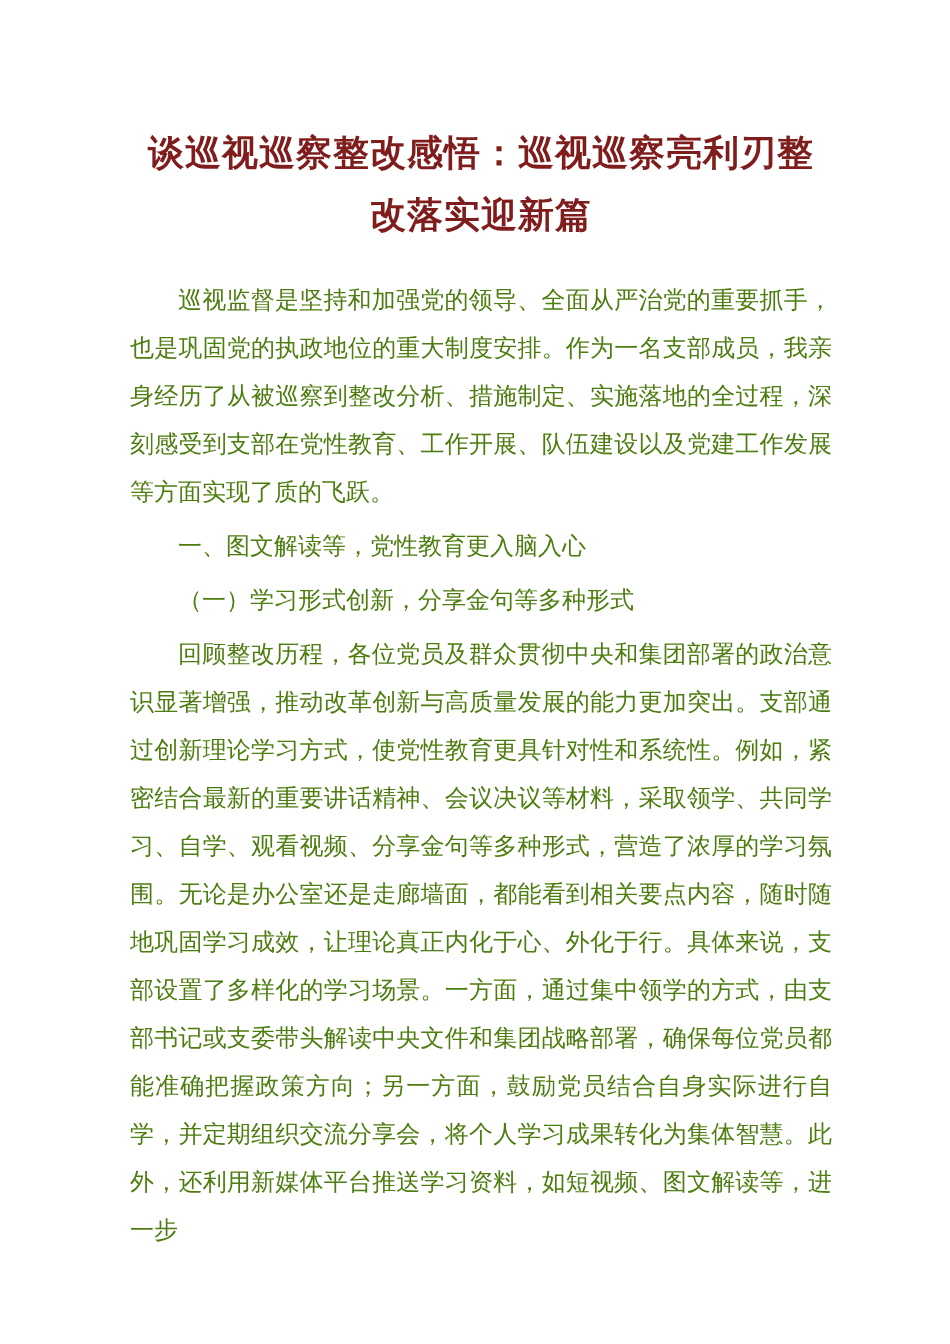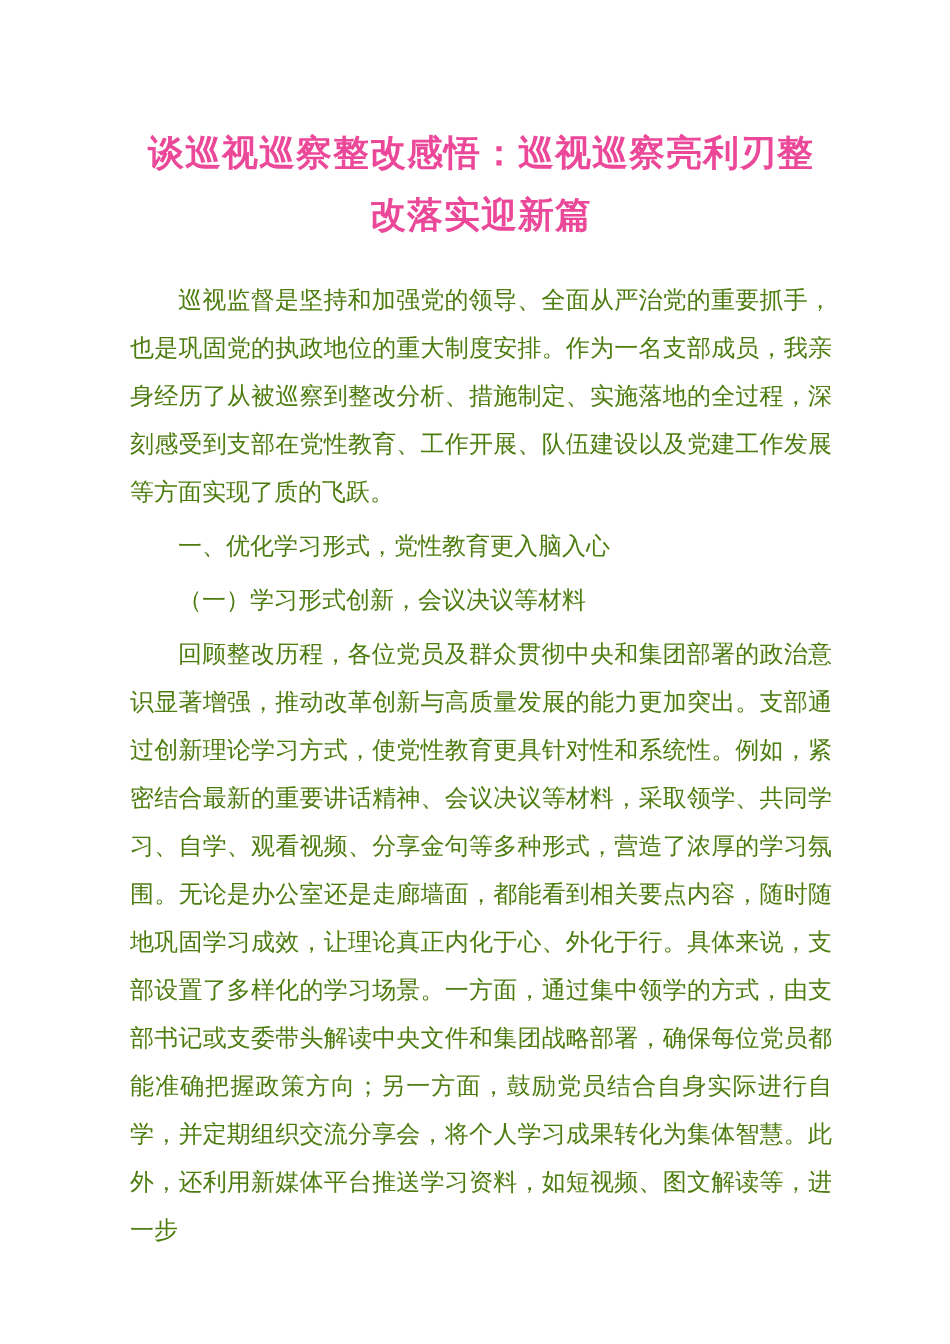--- a/index.html
+++ b/index.html
@@ -18,39 +18,39 @@
     color: #000000;
   }
   .doc-title {
     font-family: "DejaVu Sans", "Liberation Sans", sans-serif;
     font-weight: 700;
     font-size: 36px;
     line-height: 62px;
     letter-spacing: 1px;
     text-align: center;
     margin: 0 0 30px 0;
-    color: #ec4899;
+    color: #7f1d1d;
   }
   .para {
     font-family: "Liberation Serif", "DejaVu Serif", serif;
     font-size: 24px;
     line-height: 48px;
     text-align: justify;
     text-indent: 2em;
     margin: 0 0 6px 0;
     color: #4d7c0f;
     word-break: break-all;
   }
 </style>
 </head>
 <body>
 
 <div class="page">
   <h1 class="doc-title">谈巡视巡察整改感悟：巡视巡察亮利刃整改落实迎新篇</h1>
 
   <p class="para">巡视监督是坚持和加强党的领导、全面从严治党的重要抓手，也是巩固党的执政地位的重大制度安排。作为一名支部成员，我亲身经历了从被巡察到整改分析、措施制定、实施落地的全过程，深刻感受到支部在党性教育、工作开展、队伍建设以及党建工作发展等方面实现了质的飞跃。</p>
 
-  <p class="para">一、优化学习形式，党性教育更入脑入心</p>
+  <p class="para">一、图文解读等，党性教育更入脑入心</p>
 
-  <p class="para">（一）学习形式创新，会议决议等材料</p>
+  <p class="para">（一）学习形式创新，分享金句等多种形式</p>
 
   <p class="para">回顾整改历程，各位党员及群众贯彻中央和集团部署的政治意识显著增强，推动改革创新与高质量发展的能力更加突出。支部通过创新理论学习方式，使党性教育更具针对性和系统性。例如，紧密结合最新的重要讲话精神、会议决议等材料，采取领学、共同学习、自学、观看视频、分享金句等多种形式，营造了浓厚的学习氛围。无论是办公室还是走廊墙面，都能看到相关要点内容，随时随地巩固学习成效，让理论真正内化于心、外化于行。具体来说，支部设置了多样化的学习场景。一方面，通过集中领学的方式，由支部书记或支委带头解读中央文件和集团战略部署，确保每位党员都能准确把握政策方向；另一方面，鼓励党员结合自身实际进行自学，并定期组织交流分享会，将个人学习成果转化为集体智慧。此外，还利用新媒体平台推送学习资料，如短视频、图文解读等，进一步</p>
 </div>
 
 </body></html>

